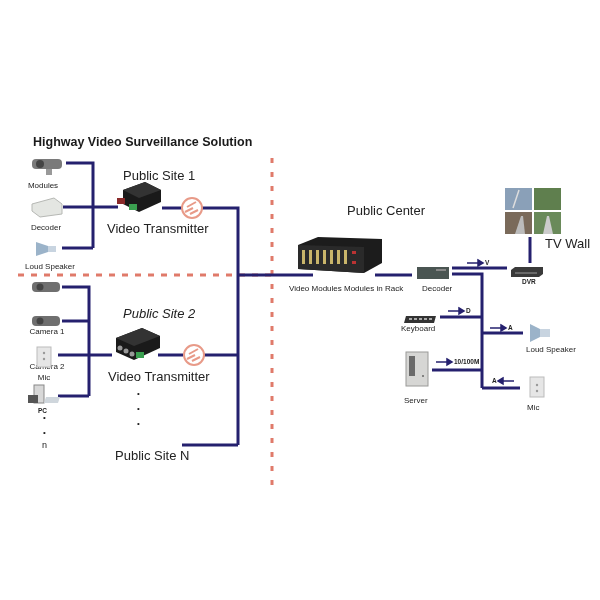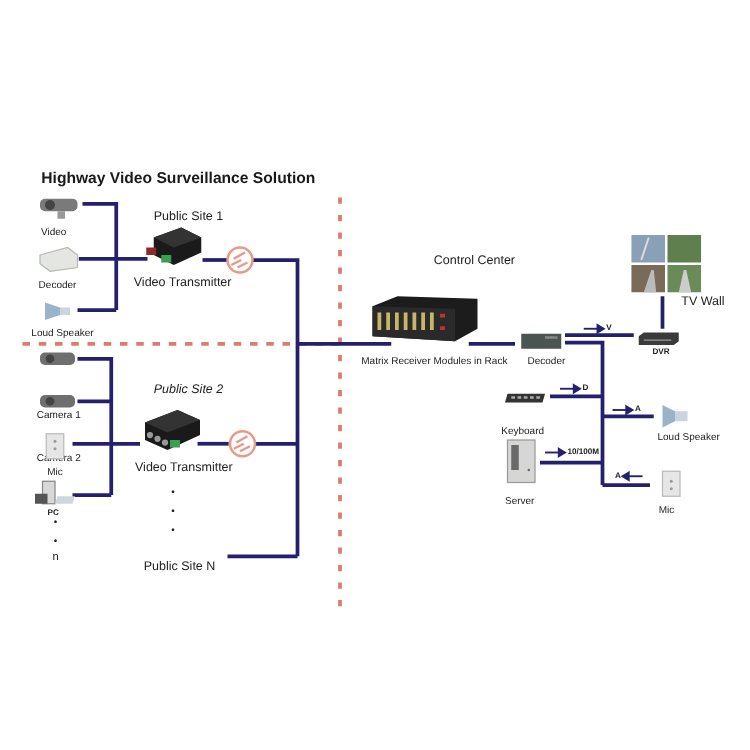--- a/index.html
+++ b/index.html
@@ -1,21 +1,21 @@
 <!DOCTYPE html>
 <html><head>
 <meta charset="utf-8">
 <style>
   html, body { margin: 0; padding: 0; background: #ffffff; }
   body { width: 600px; height: 600px; position: relative; overflow: hidden;
          font-family: "Liberation Sans", sans-serif; color: #222; }
   .abs { position: absolute; }
   .title { left: 33px; top: 110px; font-size: 12.5px; font-weight: bold; color: #1a1a1a; margin-top: 25px; }
   .lbl { font-size: 8px; color: #222; white-space: nowrap; text-align: center; }
-  .lbl-md { font-size: 10px; color: #222; white-space: nowrap; }
+  .lbl-md { font-size: 13px; color: #222; white-space: nowrap; }
   .lbl-sm { font-size: 6.5px; font-weight: bold; color: #222; white-space: nowrap; }
   svg.wires { position: absolute; left: 0; top: 0; }
   .dev { position: absolute; }
 </style>
 </head>
 <body>
 
 <div class="abs title">Highway Video Surveillance Solution</div>
 
 <svg class="wires" width="600" height="600">
@@ -75,21 +75,21 @@
   </g>
 </svg>
 
 <div class="dev" style="left:28px;top:155px;width:40px;height:22px;">
   <svg width="40" height="22">
       <rect x="4" y="4" width="30" height="10" rx="4" fill="#7a7a7a"></rect>
       <circle cx="12" cy="9" r="4" fill="#444"></circle>
       <rect x="18" y="14" width="6" height="6" fill="#999"></rect>
     </svg>
 </div>
-<div class="abs lbl" style="left:22px;top:181px;width:42px;">Video</div>
+<div class="abs lbl" style="left:22px;top:181px;width:42px;">Modules</div>
 
 <div class="dev" style="left:30px;top:196px;width:34px;height:22px;">
   <svg width="34" height="22">
       <polygon points="2,8 24,2 32,8 32,18 10,21 2,15" fill="#e4e6e2" stroke="#b6b8b4"></polygon>
     </svg>
 </div>
 <div class="abs lbl" style="left:22px;top:223px;width:48px;">Decoder</div>
 
 <div class="dev" style="left:32px;top:238px;width:30px;height:22px;">
   <svg width="30" height="22">
@@ -157,40 +157,40 @@
       <circle cx="22" cy="28" r="2.5" fill="#999"></circle>
       <rect x="26" y="26" width="8" height="6" fill="#3aa050"></rect>
     </svg>
 </div>
 <div class="abs lbl-md" style="left:108px;top:369px;">Video Transmitter</div>
 <div class="abs lbl" style="left:137px;top:389px;">•</div>
 <div class="abs lbl" style="left:137px;top:404px;">•</div>
 <div class="abs lbl" style="left:137px;top:419px;">•</div>
 <div class="abs lbl-md" style="left:115px;top:448px;">Public Site N</div>
 
-<div class="abs lbl-md" style="left:347px;top:203px;">Control Center</div>
+<div class="abs lbl-md" style="left:347px;top:203px;">Public Center</div>
 
 <div class="dev" style="left:294px;top:235px;width:90px;height:40px;">
   <svg width="90" height="40">
     <polygon points="4,10 24,2 88,4 88,28 70,38 4,34" fill="#1c1c1c"></polygon>
     <polygon points="4,10 70,12 70,38 4,34" fill="#2a2a2a"></polygon>
     <g fill="#c9b56a">
         <rect x="8" y="15" width="3" height="14"></rect>
         <rect x="15" y="15" width="3" height="14"></rect>
         <rect x="22" y="15" width="3" height="14"></rect>
         <rect x="29" y="15" width="3" height="14"></rect>
         <rect x="36" y="15" width="3" height="14"></rect>
         <rect x="43" y="15" width="3" height="14"></rect>
         <rect x="50" y="15" width="3" height="14"></rect>
       </g>
     <rect x="58" y="16" width="4" height="3" fill="#b33"></rect>
       <rect x="58" y="26" width="4" height="3" fill="#b33"></rect>
   </svg>
 </div>
-<div class="abs lbl" style="left:289px;top:284px;">Matrix Receiver Modules in Rack</div>
+<div class="abs lbl" style="left:289px;top:284px;">Video Modules Modules in Rack</div>
 
 <div class="dev" style="left:416px;top:266px;width:34px;height:14px;">
   <svg width="34" height="14">
       <rect x="1" y="1" width="32" height="12" fill="#4a5552"></rect>
       <rect x="20" y="3" width="10" height="2" fill="#888"></rect>
     </svg>
 </div>
 <div class="abs lbl" style="left:422px;top:284px;">Decoder</div>
 
 <div class="dev" style="left:505px;top:188px;width:56px;height:46px;">
@@ -219,21 +219,21 @@
       <polygon points="2,2 32,2 30,9 0,9" fill="#333"></polygon>
       <g fill="#aaa">
         <rect x="5" y="4" width="3" height="2"></rect>
         <rect x="10" y="4" width="3" height="2"></rect>
         <rect x="15" y="4" width="3" height="2"></rect>
         <rect x="20" y="4" width="3" height="2"></rect>
         <rect x="25" y="4" width="3" height="2"></rect>
       </g>
     </svg>
 </div>
-<div class="abs lbl" style="left:401px;top:340px;">Keyboard</div>
+<div class="abs lbl" style="left:401px;top:324px;">Keyboard</div>
 
 <div class="dev" style="left:404px;top:350px;width:26px;height:38px;">
   <svg width="26" height="38">
       <rect x="2" y="2" width="22" height="34" fill="#d6d6d4" stroke="#9a9a98"></rect>
       <rect x="5" y="6" width="6" height="20" fill="#6a6a6a"></rect>
       <circle cx="19" cy="26" r="1" fill="#666"></circle>
     </svg>
 </div>
 <div class="abs lbl" style="left:404px;top:396px;text-align:center;">Server</div>
 

